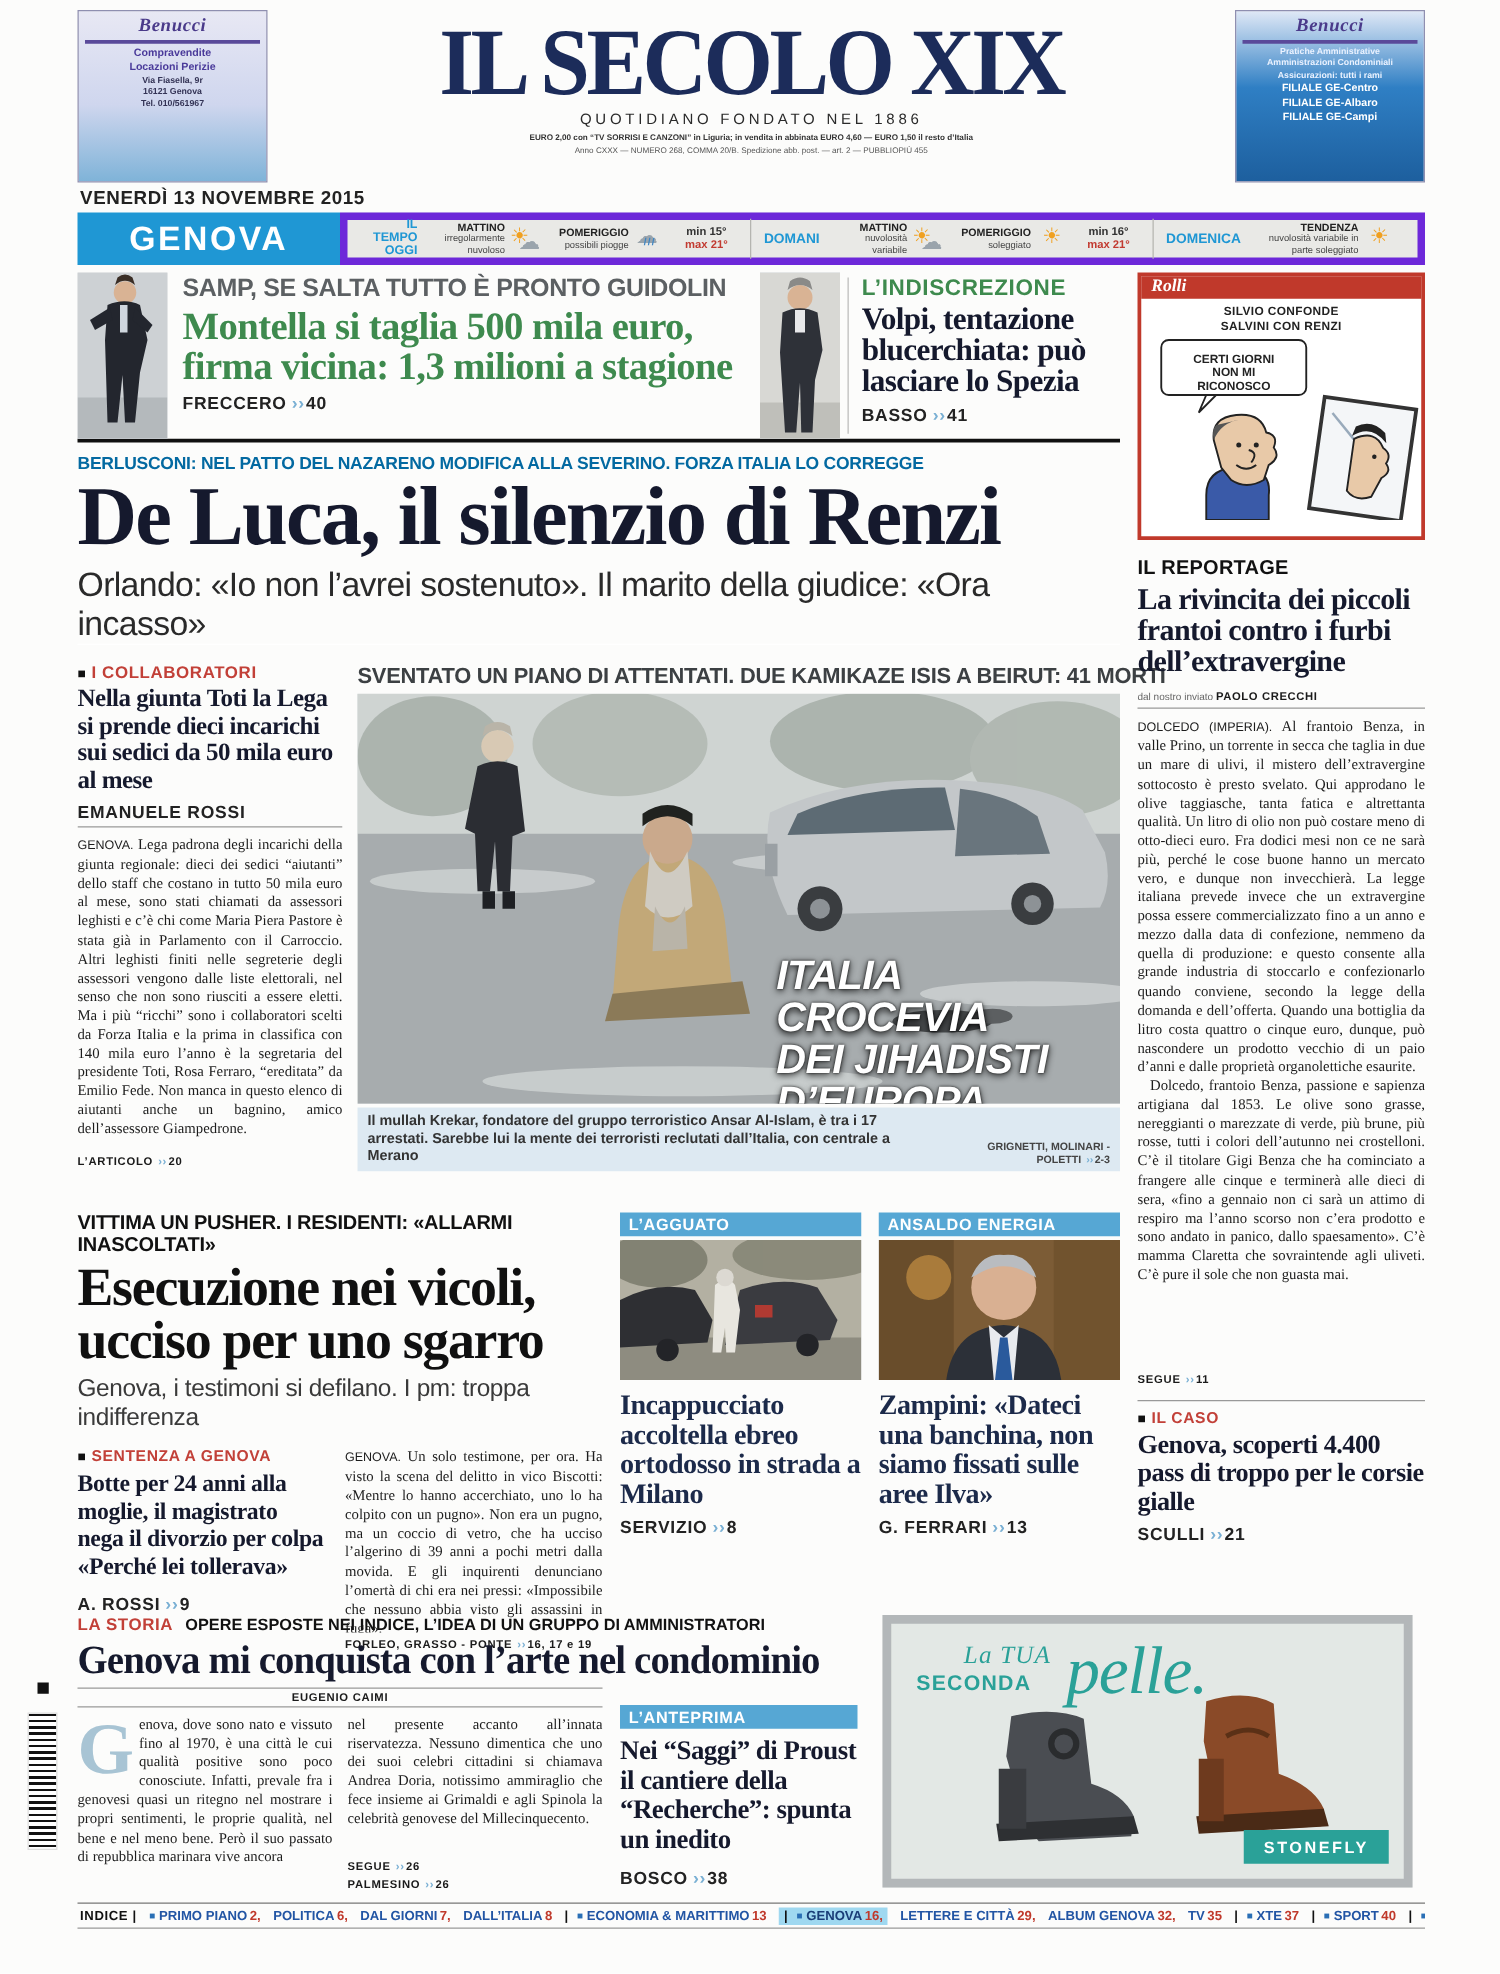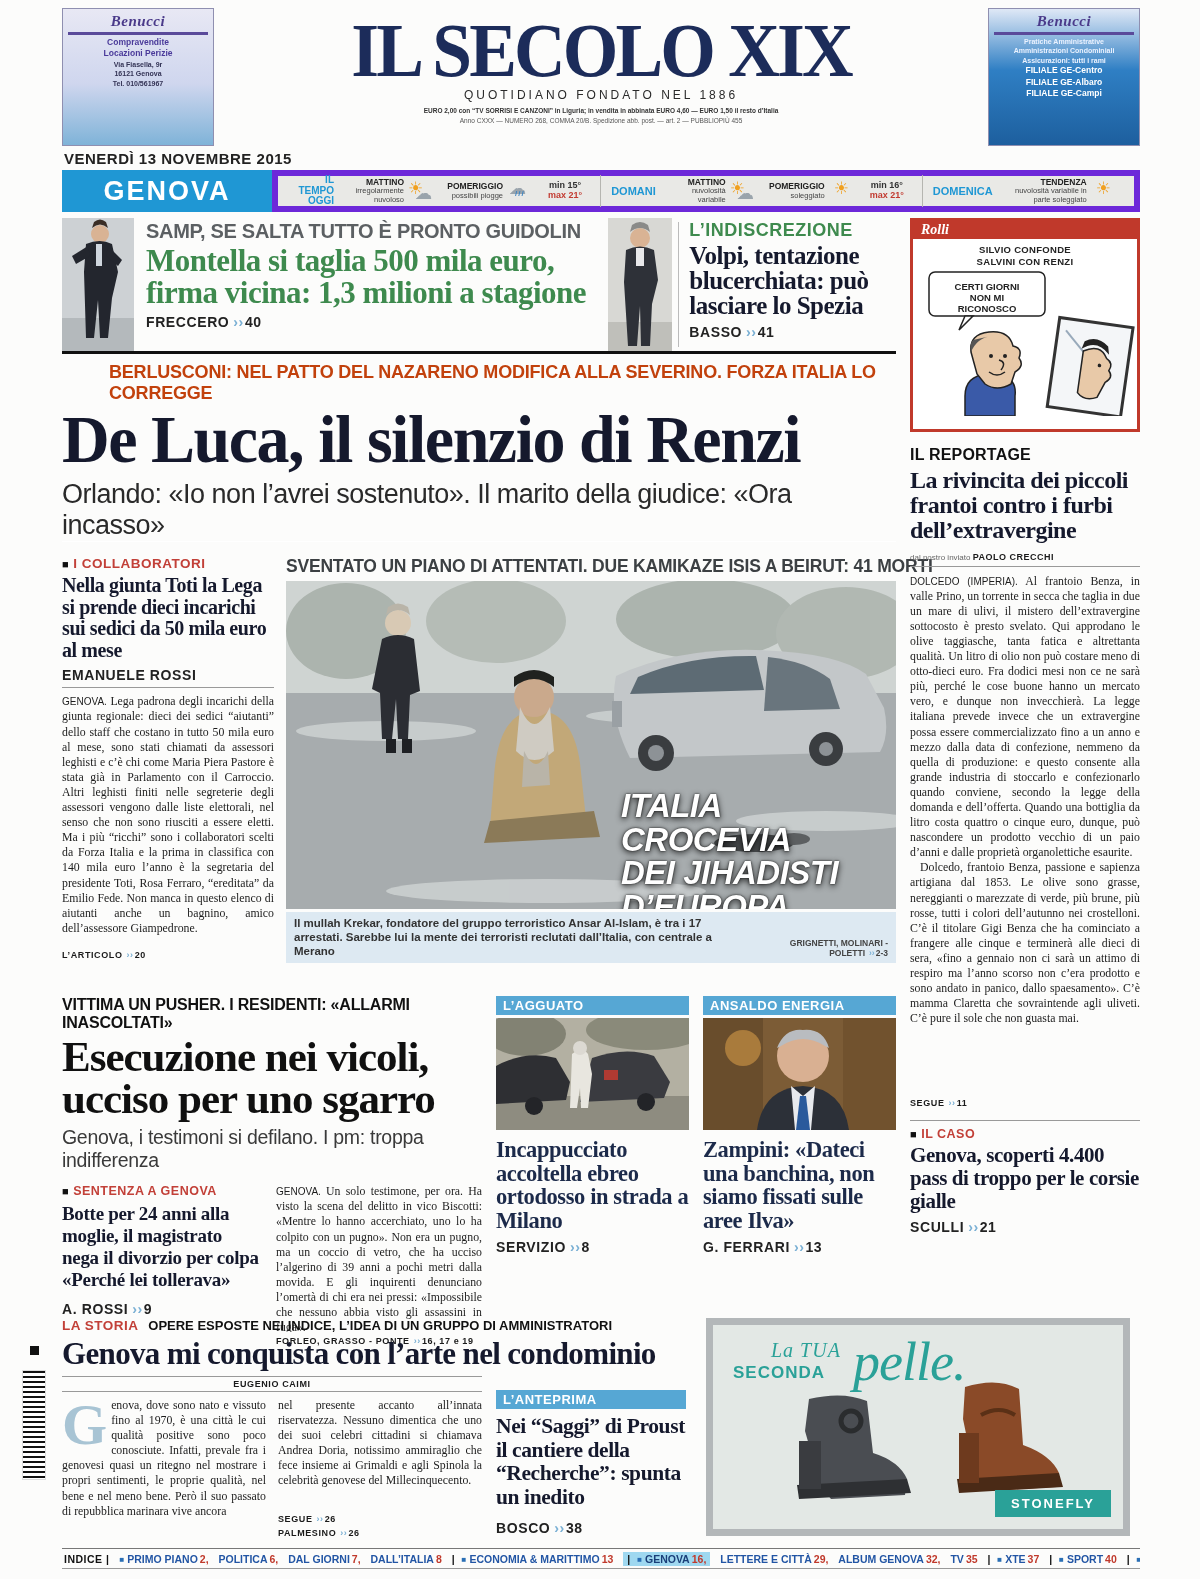--- a/index.html
+++ b/index.html
@@ -59,21 +59,21 @@
   .samp h2 { font-size:31px; line-height:1.02; color:#3e8a4e; letter-spacing:-.5px; margin-top:2px; }
   .vline { width:1px; background:#bbb; margin:4px 10px 4px 6px; }
   .indis { width:212px; padding-top:2px; }
   .indis .lab { color:#3e8a4e; font-weight:bold; font-size:18px; letter-spacing:.5px; }
   .indis h2 { font-size:25px; line-height:1.0; color:#15192d; letter-spacing:-.5px; margin-top:2px; }
   .byl { font-size:14px; font-weight:bold; letter-spacing:.6px; color:#222; margin-top:6px; }
   .jump { color:#7ab0d4; font-weight:bold; margin:0 1px 0 4px; }
 
   
   .mainstory { padding-top:8px; border-bottom:1px solid #fff; }
-  .mainstory .kick { font-size:18px; font-weight:bold; letter-spacing:-.2px; color:#c2410c;margin-left:47px; }
+  .mainstory .kick { font-size:14px; font-weight:bold; letter-spacing:-.2px; color:#0369a1; }
   .mainstory h1 { font-size:67px; color:#15192d; letter-spacing:-1.5px; line-height:1.0; margin:2px 0 6px 0; transform:scaleX(.985); transform-origin:left; white-space:nowrap; }
   .mainstory .sub { font-size:27px; color:#2a2a2a; letter-spacing:-.5px; font-weight:normal; }
 
   
   .colsrow { display:flex; gap:12px; margin-top:14px; height:424px; }
   .lcol { width:212px; overflow:hidden; }
   .redlab { color:#c24038; font-weight:bold; font-size:13.5px; letter-spacing:.5px; }
   .redlab .sq { color:#111; font-size:11px; margin-right:4px; }
   .lcol h3 { font-size:20px; line-height:1.08; color:#15192d; letter-spacing:-.4px; margin-top:4px; }
   .bylbox { border-bottom:1px solid #999; padding:6px 0 4px 0; margin-bottom:6px; }

